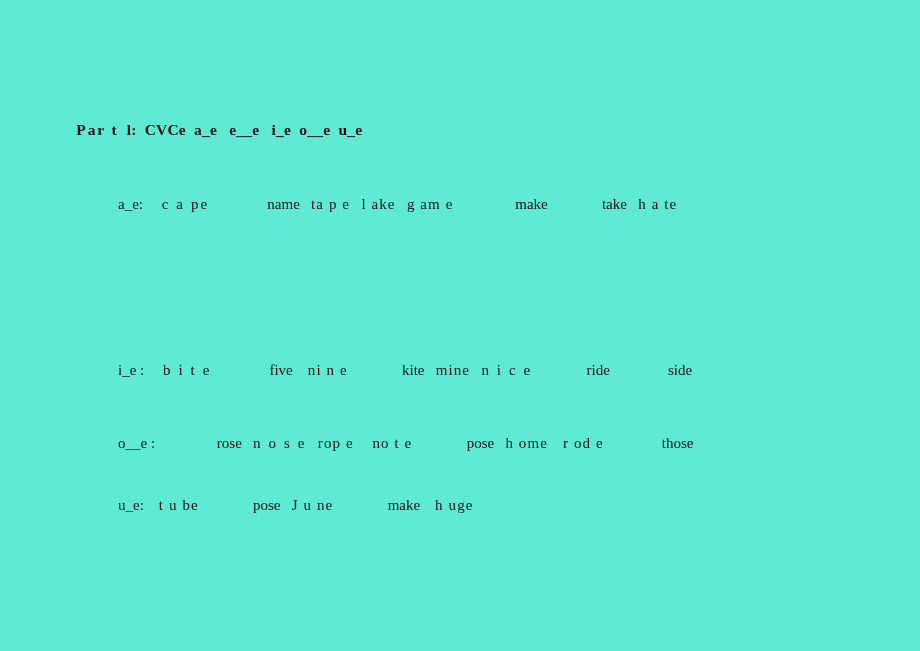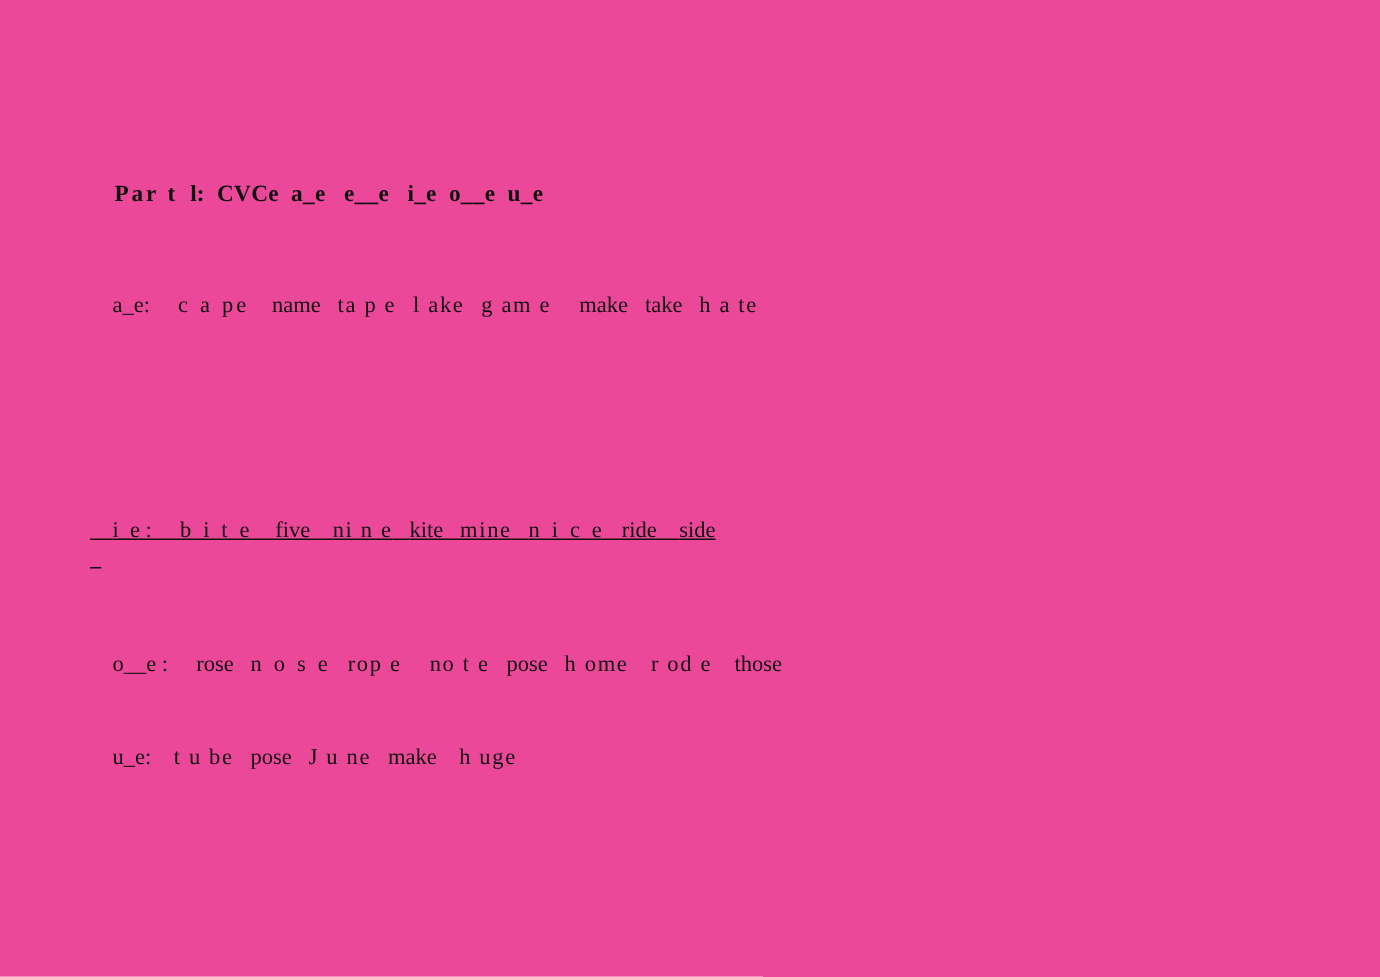--- a/index.html
+++ b/index.html
@@ -16,21 +16,21 @@
     color: #101010;
     -webkit-font-smoothing: antialiased;
   }
 
   #page {
     position: absolute;
     left: 0;
     top: 0;
     width: 920px;
     height: 651px;
-    background: #ec4899;
+    background: #5eead4;
   }
 
   
   .doc-title {
     position: absolute;
     left: 60px;
     top: 101px;
     font-size: 15.5px;
     font-weight: bold;
     white-space: pre;
@@ -47,34 +47,34 @@
   .row {
     position: absolute;
     left: 60px;
     white-space: pre;
     font-size: 15px;
     line-height: 19px;
     font-weight: normal;
   }
   .row-1 { top: 176px; }
   .row-2 { top: 251px; }
-  .row-3 { top: 326px; text-decoration: underline; }
+  .row-3 { top: 342px; }
   .row-4 { top: 415px; }
   .row-5 { top: 477px; }
 
   .label {
     white-space: pre;
     font-size: 15px;
   }
   .word {
     white-space: pre;
   }
 
   
-  .sp-0  { letter-spacing: 0px; }
+  .sp-0  { letter-spacing: 0px; margin-left: 43px; }
   .sp-1  { letter-spacing: 1.1px; text-align: center; }
   .sp-2  { letter-spacing: 2.1px; }
 </style>
 </head>
 <body>
 
 <div id="page">
 
   <div class="doc-title">
     <span class="tok t-sp1">Par t</span><span class="tok">  </span><span class="tok t-sp0">l:</span><span class="tok">  </span><span class="tok">CVCe</span><span class="tok">  </span><span class="tok">a_e</span><span class="tok">   </span><span class="tok">e__e</span><span class="tok">   </span><span class="tok">i_e</span><span class="tok">  </span><span class="tok">o__e</span><span class="tok">  </span><span class="tok">u_e</span>

